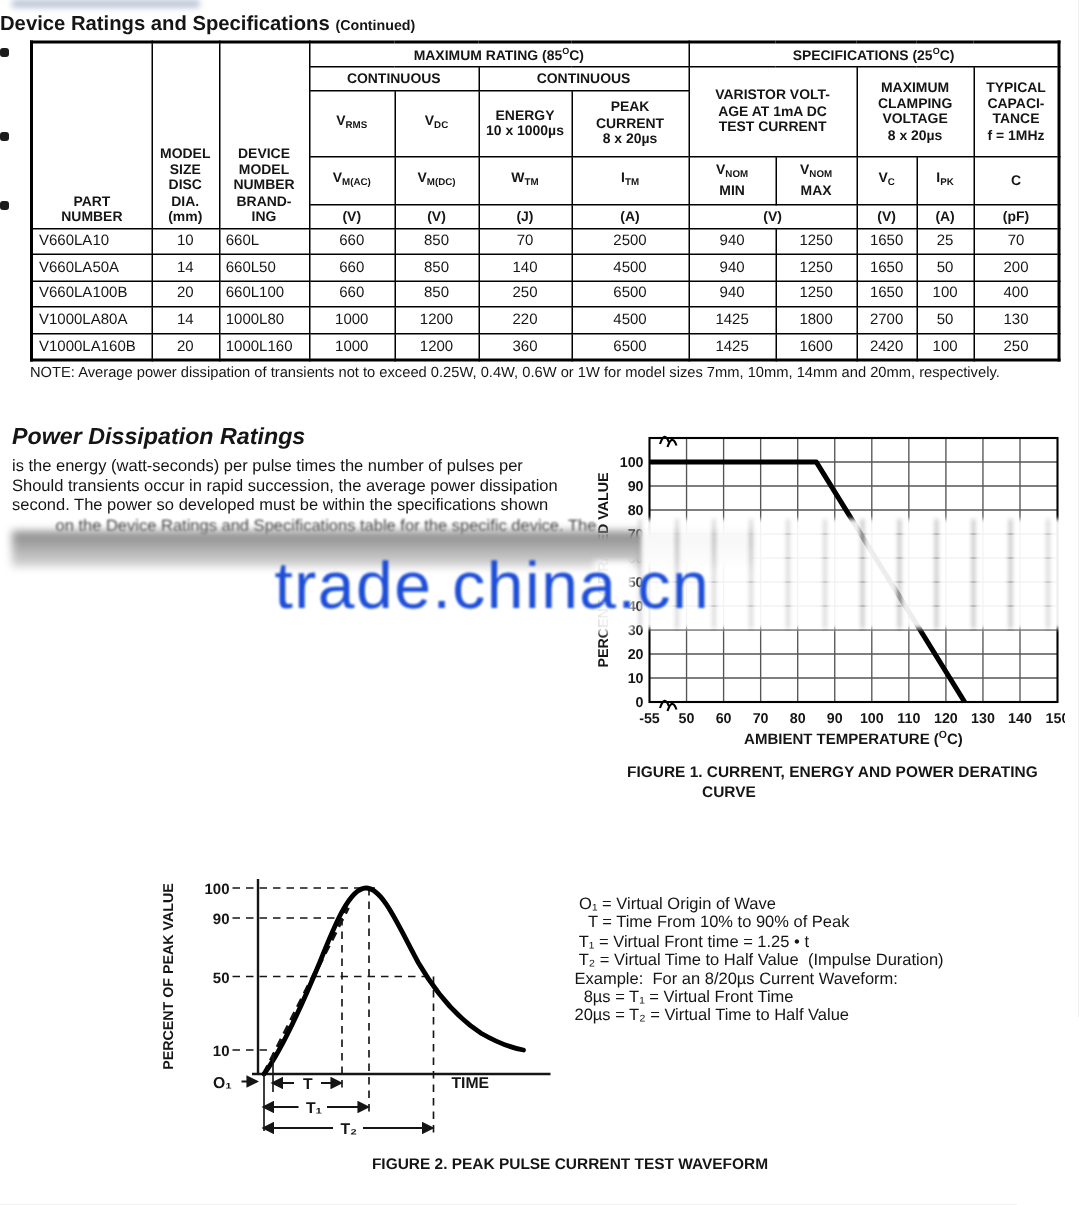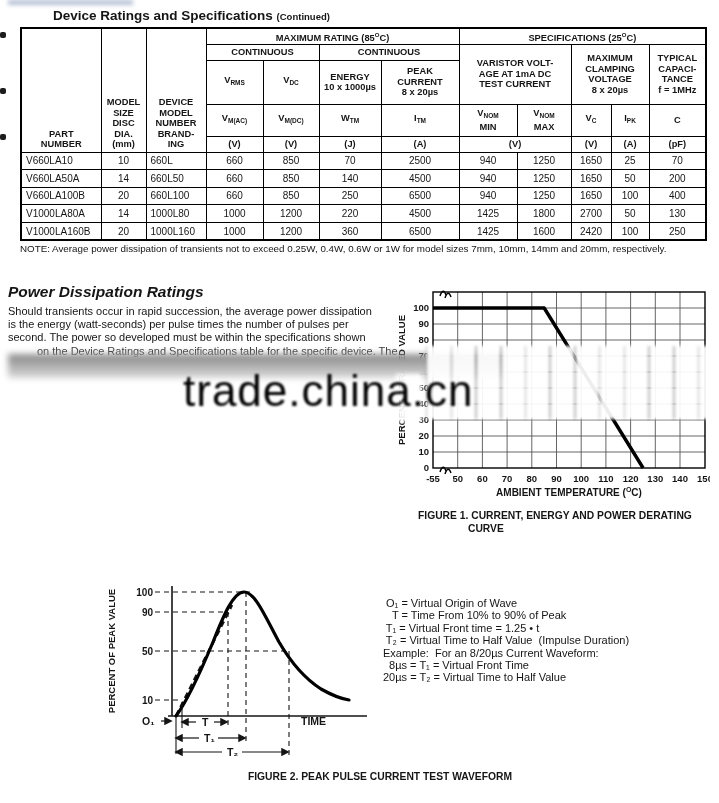--- a/index.html
+++ b/index.html
@@ -1,20 +1,20 @@
 <!DOCTYPE html>
 <html><head>
 <meta charset="utf-8">
 <style>
   html,body{margin:0;padding:0;background:#e8e8e8;}
   .page{position:relative;width:719px;height:803px;background:#ffffff;overflow:hidden;
         font-family:"Liberation Sans","DejaVu Sans",sans-serif;color:#151515;}
   .abs{position:absolute;}
   
-  .doc-title{left:12px;top:8px;font-size:13.5px;font-weight:bold;padding-left:41px;}
+  .doc-title{left:0;top:8px;font-size:13.5px;font-weight:bold;}
   .doc-title .cont{font-size:9.5px;font-weight:bold;}
   
   .ratings-table{left:20px;top:27px;}
   table{border-collapse:collapse;table-layout:fixed;width:685px;border:2px solid #000;}
   th,td{border:1px solid #000;padding:0 1px;overflow:hidden;}
   th{font-size:9.3px;font-weight:bold;text-align:center;vertical-align:middle;line-height:10.5px;}
   th.bottom{vertical-align:bottom;padding-bottom:2px;margin-left:17px;}
   td{font-size:10px;text-align:center;height:16.6px;}
   td.l{text-align:left;padding-left:4px;margin-top:44px;}
   .sub{font-size:6.5px;font-weight:bold;vertical-align:-2px;letter-spacing:0;}
@@ -26,21 +26,21 @@
   .section-body{left:8px;top:305px;width:400px;font-size:11px;line-height:13.2px;}
   .section-body .fade{filter:blur(0.6px);opacity:.85;margin-left:29px;}
   
   .smear-left{left:8px;top:354px;width:497px;height:24px;
       background:linear-gradient(180deg,#8e8e8e 10%,#b5b5b5 55%,#d9d9d9 100%);
       filter:blur(3px);}
   .smear-chart{left:426px;top:346px;width:293px;height:73px;
       background:repeating-linear-gradient(90deg,rgba(120,120,120,.5) 0 1.5px,rgba(255,255,255,.93) 1.5px 24.7px);
       filter:blur(1.5px);}
   .erase-patch{left:396px;top:374px;width:26px;height:48px;background:rgba(255,255,255,.93);filter:blur(2px);}
-  .watermark-text{left:183px;top:366px;font-size:44px;color:#000000;letter-spacing:1px;
+  .watermark-text{left:183px;top:366px;font-size:44px;color:#1d4ed8;letter-spacing:1px;
       filter:blur(0.8px);font-weight:normal;}
   .top-smudge{left:8px;top:0;width:125px;height:5px;background:#8fa0bf;opacity:.65;filter:blur(2px);}
   .edge-mark{left:0;width:6px;height:6px;background:#1c1c1c;border-radius:2px;filter:blur(.5px);}
   
   .fig1-svg{left:395px;top:285px;}
   .fig1-caption{left:418px;top:509px;font-size:10.3px;font-weight:bold;line-height:13px;}
   .fig1-caption .line2{margin-left:50px;}
   .fig2-svg{left:95px;top:578px;}
   .fig2-notes{left:383px;top:597px;font-size:11px;line-height:12.4px;}
   .fig2-notes div{white-space:pre;}
@@ -240,22 +240,22 @@
             <td>250</td>
           </tr>
         </tbody>
     </table>
   </div>
 
   <div class="abs note">NOTE:  Average power dissipation of transients not to exceed 0.25W, 0.4W, 0.6W or 1W for model sizes 7mm, 10mm, 14mm and 20mm, respectively.</div>
 
   <div class="abs section-heading">Power Dissipation Ratings</div>
   <div class="abs section-body">
+    <div>is the energy (watt-seconds) per pulse times the number of pulses per</div>
     <div>Should transients occur in rapid succession, the average power dissipation</div>
-    <div>is the energy (watt-seconds) per pulse times the number of pulses per</div>
     <div>second. The power so developed must be within the specifications shown</div>
     <div class="fade">on the Device Ratings and Specifications table for the specific device. The</div>
   </div>
 
   <svg class="abs fig1-svg" width="315" height="215" viewBox="0 0 315 215">
     <g stroke="#555" stroke-width="0.9">
       <line x1="38" y1="167" x2="310" y2="167"></line>
         <line x1="38" y1="151" x2="310" y2="151"></line>
       <line x1="38" y1="135" x2="310" y2="135"></line>
         <line x1="38" y1="119" x2="310" y2="119"></line>

